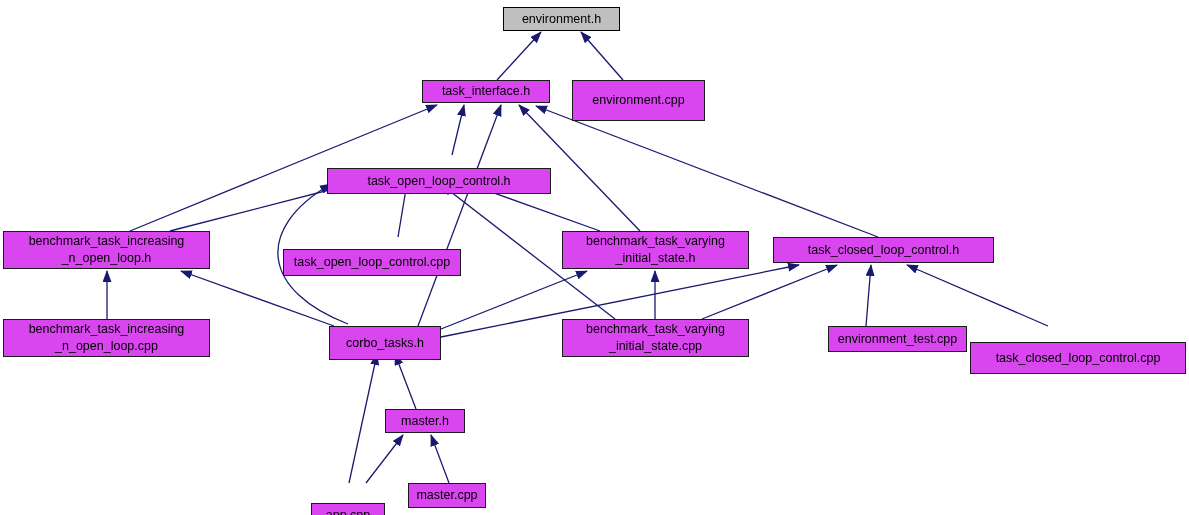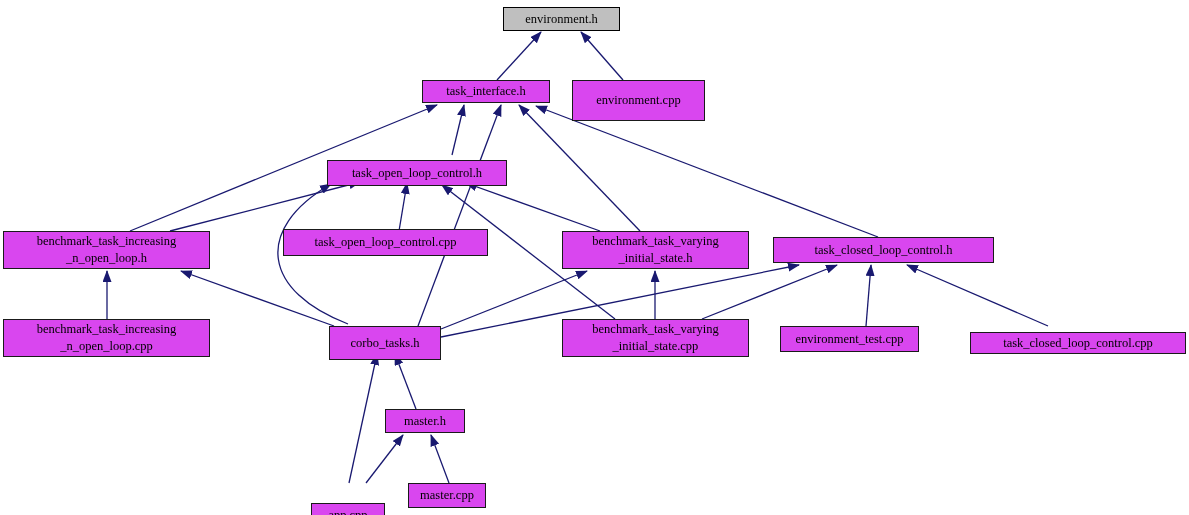--- a/index.html
+++ b/index.html
@@ -1,20 +1,20 @@
 <!DOCTYPE html>
 <html><head>
 <meta charset="utf-8">
 <style>
   html,body{margin:0;padding:0;background:#ffffff;}
   #canvas{
     position:relative;
     width:1189px;height:515px;
     background:#ffffff;
-    font-family:Liberation Serif, serif;
+    font-family:Liberation Sans, sans-serif;
     overflow:hidden;
   }
   #edges{position:absolute;left:0;top:0;width:1189px;height:515px;}
   .node{
     position:absolute;
     box-sizing:border-box;
     background:#d946ef;
     border:1.4px solid #1a1a1a;
     display:flex;align-items:center;justify-content:center;
     text-align:center;
@@ -71,30 +71,30 @@
   </div>
 
   <div class="node" style="left:422px;top:80px;width:128px;height:23px">
     <span class="lbl">task_interface.h</span>
   </div>
 
   <div class="node" style="left:572px;top:80px;width:133px;height:41px">
     <span class="lbl">environment.cpp</span>
   </div>
 
-  <div class="node" style="left:327px;top:160px;width:180px;height:26px">
+  <div class="node" style="left:327px;top:168px;width:224px;height:26px">
     <span class="lbl">task_open_loop_control.h</span>
   </div>
 
   <div class="node" style="left:3px;top:231px;width:207px;height:38px">
     <span class="lbl">benchmark_task_increasing
 _n_open_loop.h</span>
   </div>
 
-  <div class="node" style="left:283px;top:229px;width:205px;height:27px">
+  <div class="node" style="left:283px;top:249px;width:178px;height:27px">
     <span class="lbl">task_open_loop_control.cpp</span>
   </div>
 
   <div class="node" style="left:562px;top:231px;width:187px;height:38px">
     <span class="lbl">benchmark_task_varying
 _initial_state.h</span>
   </div>
 
   <div class="node" style="left:773px;top:237px;width:221px;height:26px">
     <span class="lbl">task_closed_loop_control.h</span>
@@ -107,25 +107,25 @@
 
   <div class="node" style="left:329px;top:326px;width:112px;height:34px">
     <span class="lbl">corbo_tasks.h</span>
   </div>
 
   <div class="node" style="left:562px;top:319px;width:187px;height:38px">
     <span class="lbl">benchmark_task_varying
 _initial_state.cpp</span>
   </div>
 
-  <div class="node" style="left:780px;top:326px;width:139px;height:26px">
+  <div class="node" style="left:828px;top:326px;width:139px;height:26px">
     <span class="lbl">environment_test.cpp</span>
   </div>
 
-  <div class="node" style="left:970px;top:332px;width:216px;height:22px">
+  <div class="node" style="left:970px;top:342px;width:216px;height:32px">
     <span class="lbl">task_closed_loop_control.cpp</span>
   </div>
 
   <div class="node" style="left:385px;top:409px;width:80px;height:24px">
     <span class="lbl">master.h</span>
   </div>
 
   <div class="node" style="left:311px;top:503px;width:74px;height:25px">
     <span class="lbl">app.cpp</span>
   </div>

